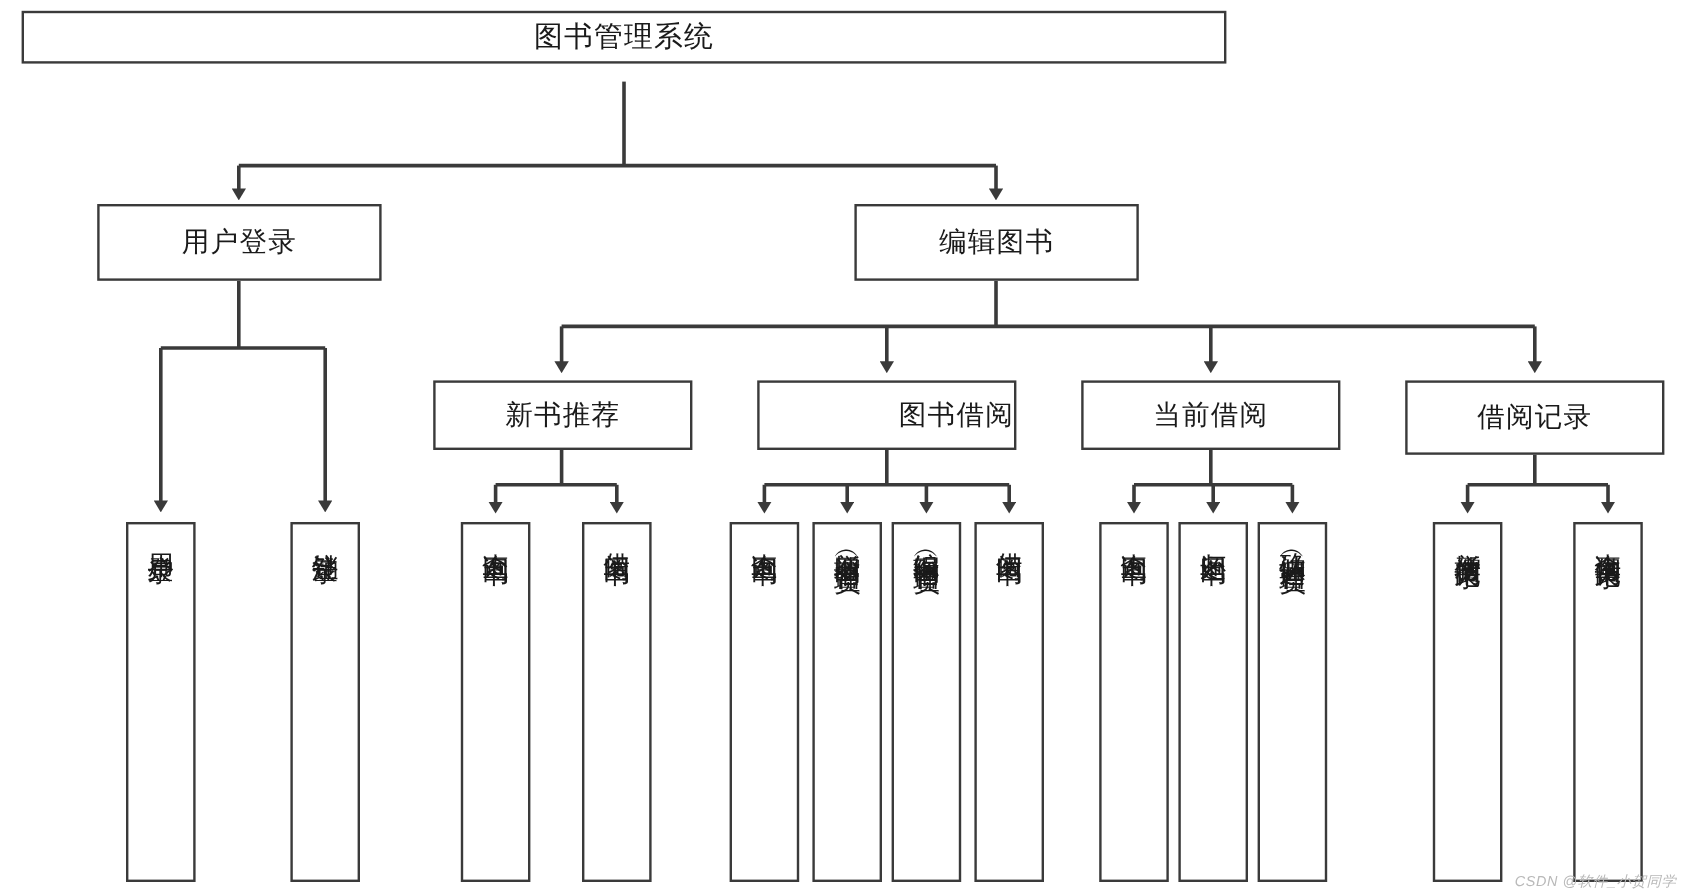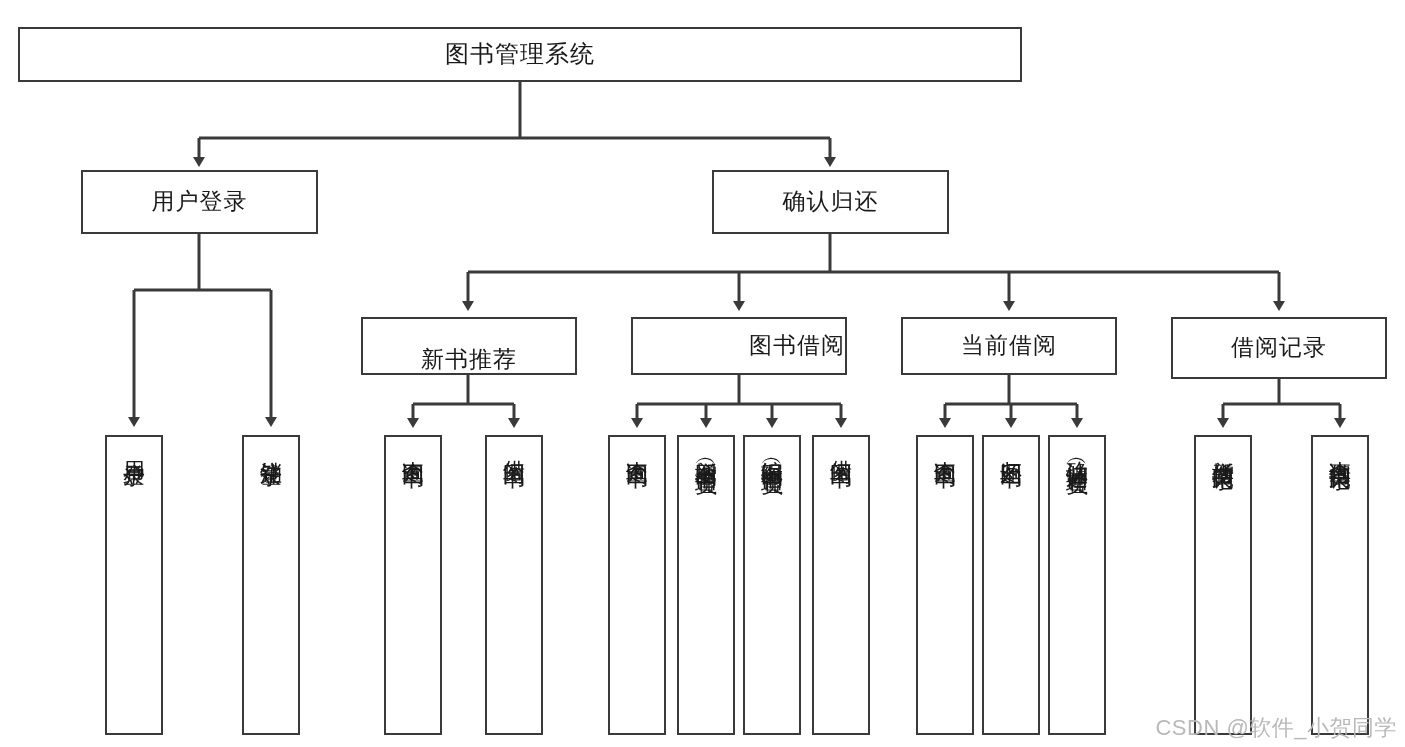--- a/index.html
+++ b/index.html
@@ -62,25 +62,26 @@
     writing-mode: vertical-rl;
     text-orientation: upright;
     font-size: 22px;
     letter-spacing: 2px;
     line-height: 1;
   }
   .watermark {
     position: absolute;
     right: 8px;
     bottom: 4px;
-    font-size: 22px;
+    font-size: 12px;
     color: #b9b9b9;
     letter-spacing: 0.5px;
     z-index: 3;
     white-space: nowrap;
+    font-style: italic;
   }
 </style>
 </head>
 <body>
 
 <div id="diagram">
 
   <svg id="connectors" viewBox="0 0 1405 747" xmlns="http://www.w3.org/2000/svg">
     <defs>
       <marker id="arrow" markerWidth="10" markerHeight="12" refX="1" refY="6" orient="auto" markerUnits="userSpaceOnUse">
@@ -124,32 +125,32 @@
       <path d="M1011,404 L1011,419" marker-end="url(#arrow)"></path>
       <path d="M1077,404 L1077,419" marker-end="url(#arrow)"></path>
 
       <path d="M1279,375 L1279,404"></path>
       <path d="M1223,404 L1340,404"></path>
       <path d="M1223,404 L1223,419" marker-end="url(#arrow)"></path>
       <path d="M1340,404 L1340,419" marker-end="url(#arrow)"></path>
     </g>
   </svg>
 
-  <div class="node horiz root" style="left:18px; top:27px; width:1004px; height:55px;font-family:Liberation Serif, serif;">
+  <div class="node horiz root" style="left:18px; top:9px; width:1004px; height:44px;font-family:Liberation Serif, serif;">
     <span class="node-label">图书管理系统</span>
   </div>
 
   <div class="node horiz" style="left:81px; top:170px; width:237px; height:64px;">
     <span class="node-label">用户登录</span>
   </div>
   <div class="node horiz" style="left:712px; top:170px; width:237px; height:64px;">
-    <span class="node-label">确认归还</span>
-  </div>
-
-  <div class="node horiz" style="left:361px; top:317px; width:216px; height:58px;align-items:flex-end;">
+    <span class="node-label">编辑图书</span>
+  </div>
+
+  <div class="node horiz" style="left:361px; top:317px; width:216px; height:58px;">
     <span class="node-label">新书推荐</span>
   </div>
   <div class="node horiz" style="left:631px; top:317px; width:216px; height:58px;justify-content:flex-end;">
     <span class="node-label">图书借阅</span>
   </div>
   <div class="node horiz" style="left:901px; top:317px; width:216px; height:58px;align-items:center;">
     <span class="node-label">当前借阅</span>
   </div>
   <div class="node horiz" style="left:1171px; top:317px; width:216px; height:62px;">
     <span class="node-label">借阅记录</span>

